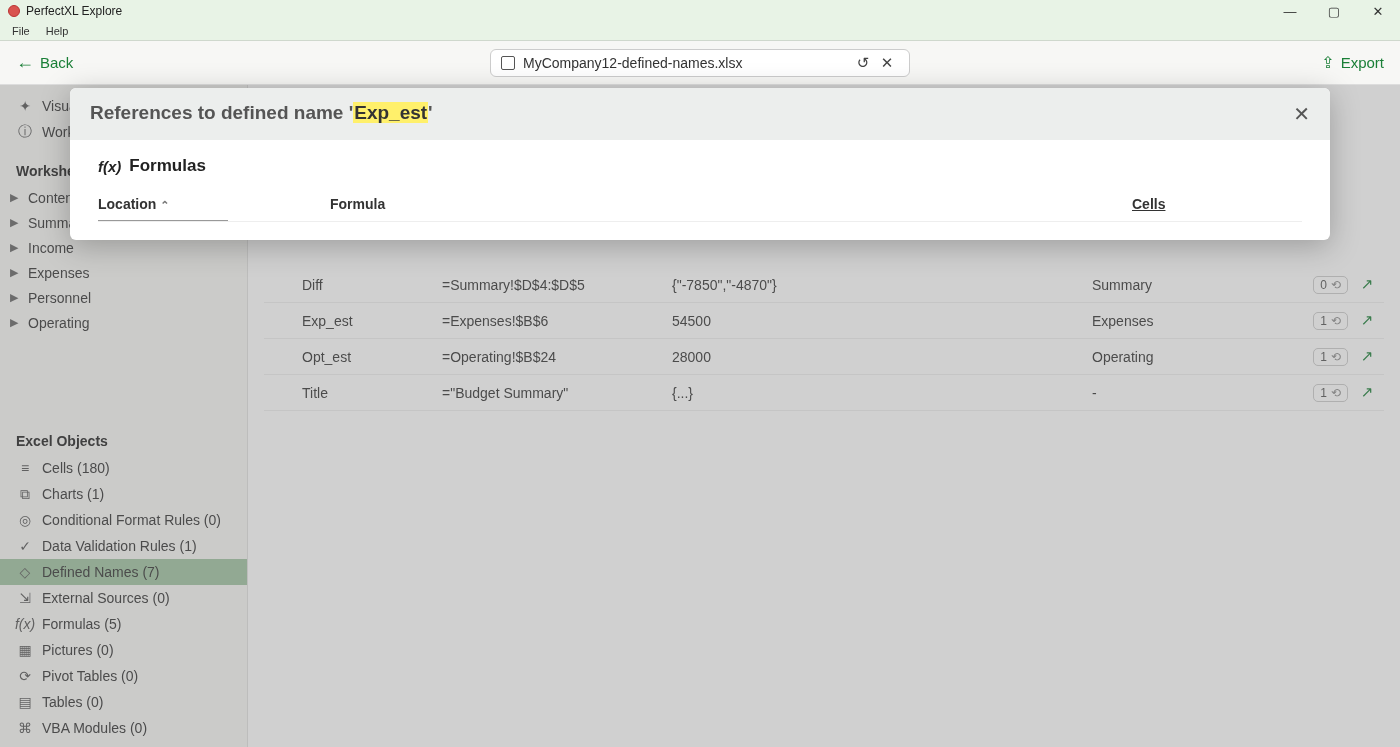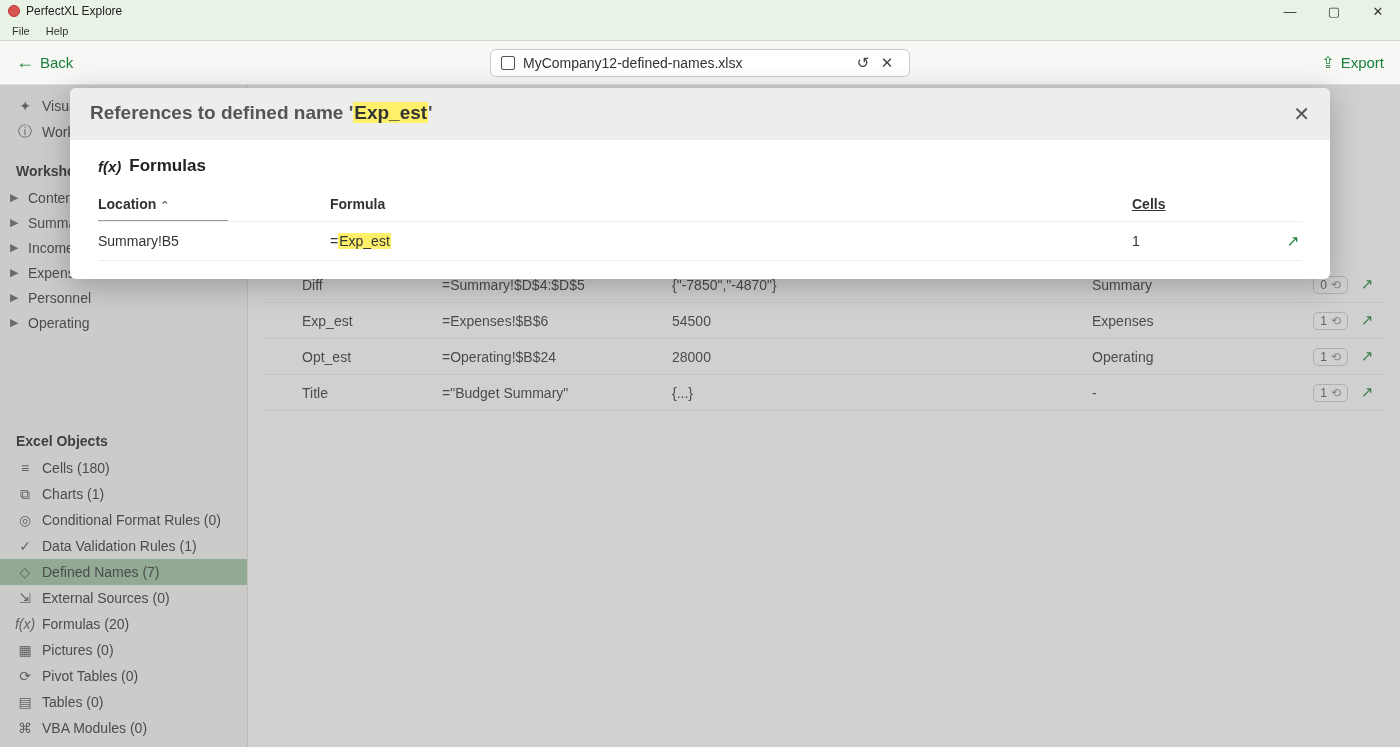--- a/index.html
+++ b/index.html
@@ -175,21 +175,21 @@
         <span>Defined Names (7)</span>
       </div>
     <div class="obj-item">
         <span class="ic">⇲</span>
         <span>External Sources (0)</span>
       </div>
     <div class="obj-item">
         <span class="ic">
           <i>f(x)</i>
         </span>
-        <span>Formulas (20)</span>
+        <span>Formulas (5)</span>
       </div>
     <div class="obj-item">
         <span class="ic">▦</span>
         <span>Pictures (0)</span>
       </div>
     <div class="obj-item">
         <span class="ic">⟳</span>
         <span>Pivot Tables (0)</span>
       </div>
     <div class="obj-item">
@@ -295,22 +295,16 @@
         <th class="act"></th>
       </tr>
       <tr class="hdr-underline">
             <td>
               <div class="u"></div>
             </td>
             <td></td>
             <td></td>
             <td></td>
           </tr>
-      <tr>
-        <td>Summary!B5</td>
-        <td><span>=</span><span class="hl2">Exp_est</span></td>
-        <td>1</td>
-        <td class="actions"><span class="goto-ic">↗</span></td>
-      </tr>
     </tbody>
       </table>
   </div>
 </div>
 
 </body></html>

